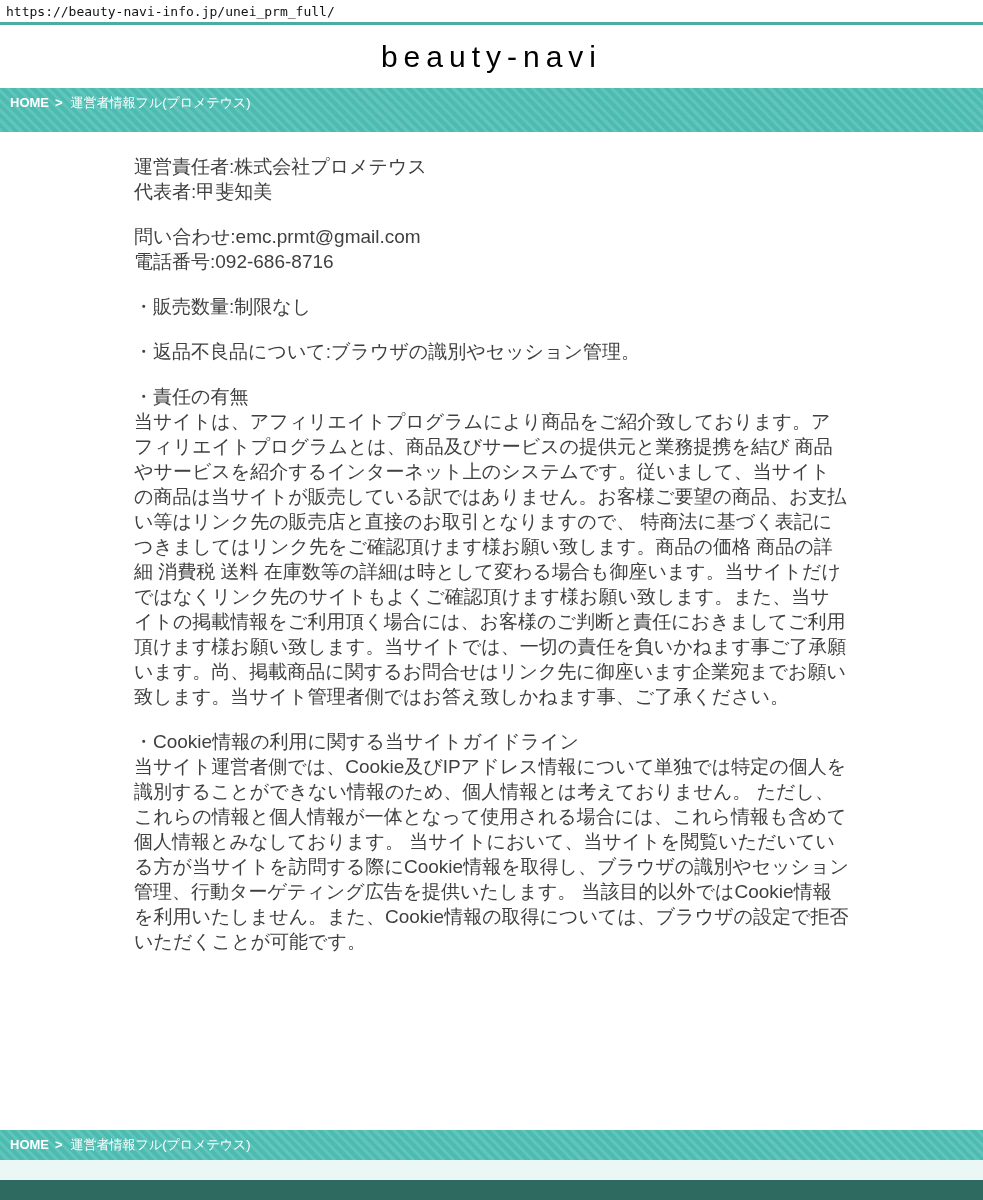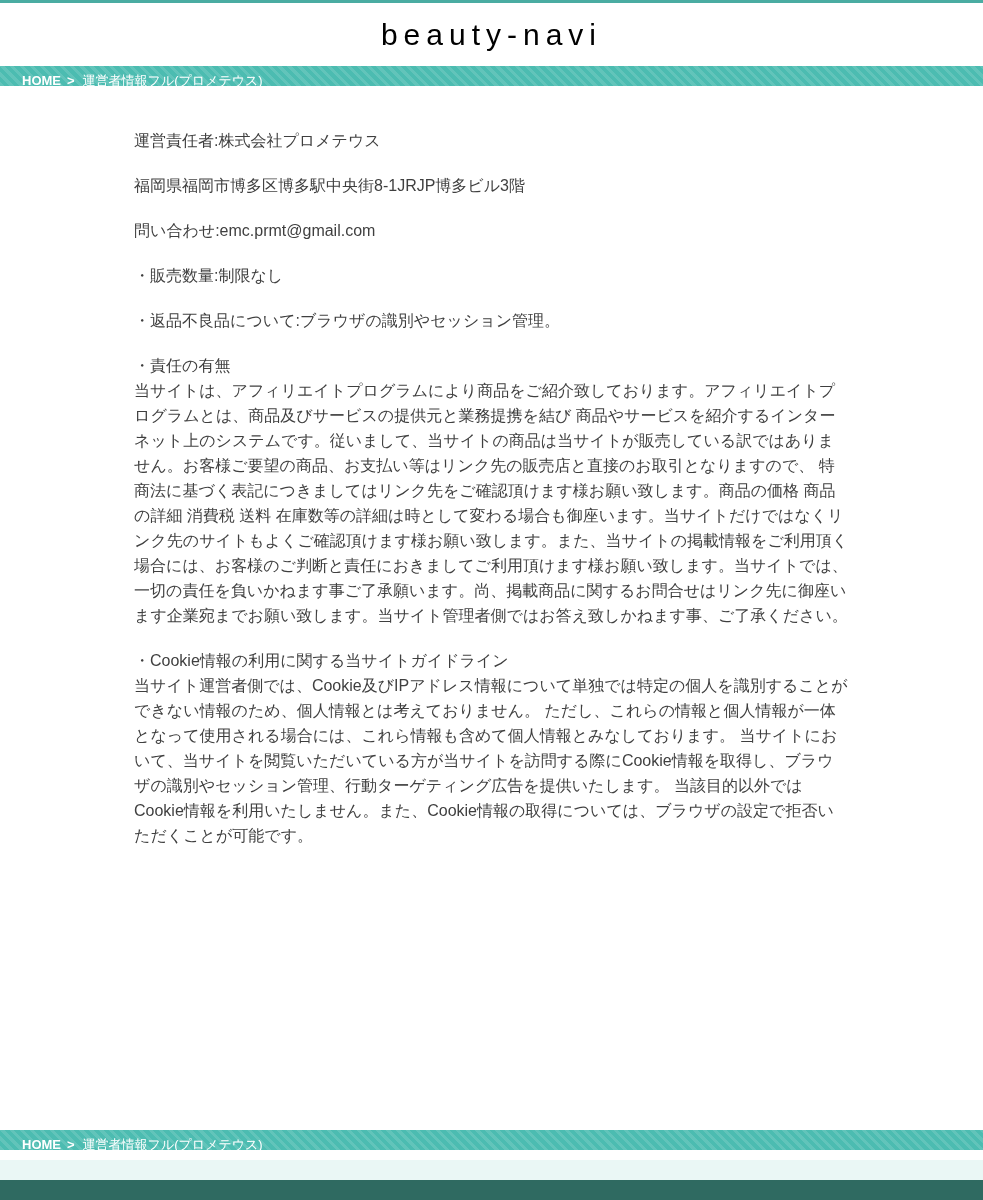--- a/index.html
+++ b/index.html
@@ -43,23 +43,23 @@
   }
   .site-title {
     font-size: 30px;
     font-weight: 400;
     letter-spacing: 6px;
     color: #000000;
   }
 
   
   .breadcrumb {
-    height: 20px;
+    height: 44px;
     line-height: 30px;
-    padding-left: 22px;
+    padding-left: 10px;
     background-color: #4cbcb1;
     background-image: repeating-linear-gradient(
       45deg,
       rgba(255,255,255,0.12) 0px, rgba(255,255,255,0.12) 3px,
       rgba(255,255,255,0)   3px, rgba(255,255,255,0)   7px
     );
     color: #ffffff;
     font-size: 13px;
     white-space: nowrap;
   }
@@ -74,22 +74,22 @@
     margin: 0 8px 0 6px;
   }
   .bc-current {
     font-weight: normal;
   }
 
   
   .content {
     width: 715px;
     margin: 0 auto;
-    padding-top: 42px;
-    font-size: 16px;
+    padding-top: 22px;
+    font-size: 19px;
     line-height: 25px;
     color: #3f3f3f;
     text-align: left;
   }
   .content p { margin: 0 0 20px 0; }
   .content .line { display: block; }
 
   
   .breadcrumb-bottom { position: absolute; left: 0; right: 0; top: 1130px; }
   .pale-band {
@@ -99,43 +99,43 @@
   .footer-bar {
     position: absolute; left: 0; right: 0; top: 1180px;
     height: 20px; background: #2f6a61;
   }
 </style>
 </head>
 <body>
 
 <div class="page">
 
+  <div class="url-text">https://beauty-navi-info.jp/unei_prm_full/</div>
 
   <div class="top-rule"></div>
 
   <header class="site-header">
     <h1 class="site-title">beauty-navi</h1>
   </header>
 
   <nav class="breadcrumb">
     <a class="bc-home">HOME</a><span class="bc-sep">&gt;</span><span class="bc-current">運営者情報フル(プロメテウス)</span>
   </nav>
 
   <main class="content">
 
     <p>
       <span class="line">運営責任者:株式会社プロメテウス</span>
+      <span class="line">代表者:甲斐知美</span>
     </p>
 
-    <p>
-      <span class="line">福岡県福岡市博多区博多駅中央街8-1JRJP博多ビル3階</span>
-    </p>
 
     <p>
       <span class="line">問い合わせ:emc.prmt@gmail.com</span>
+      <span class="line">電話番号:092-686-8716</span>
     </p>
 
 
     <p>
       <span class="line">・販売数量:制限なし</span>
     </p>
 
     <p>
       <span class="line">・返品不良品について:ブラウザの識別やセッション管理。</span>
     </p>

